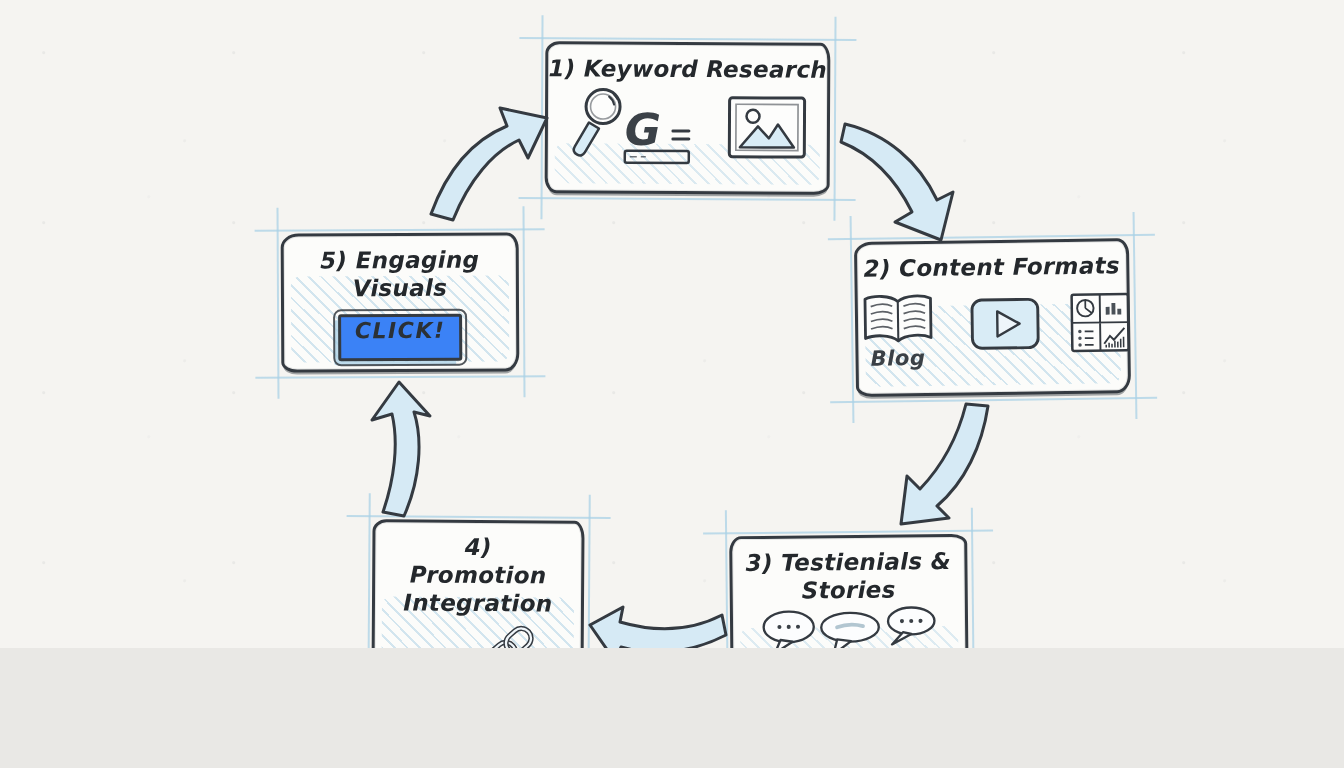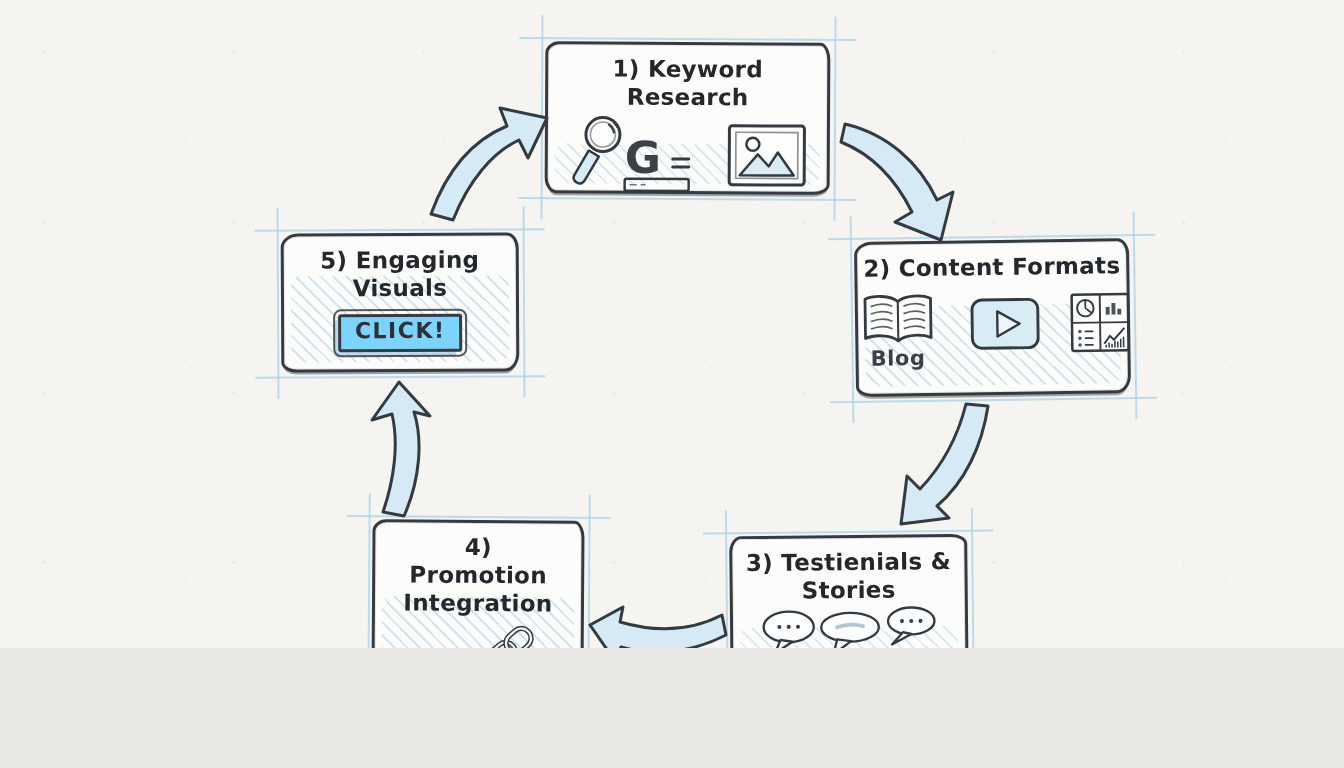--- a/index.html
+++ b/index.html
@@ -10,20 +10,21 @@
   html,body{margin:0;padding:0;}
   body{font-family:"DejaVu Sans","Liberation Sans",sans-serif;background:#e9e8e5;}
   .canvas{
     position:relative;width:1344px;height:648px;overflow:hidden;
     background-color:var(--paper);
     background-image:
       radial-gradient(circle at 23% 31%, rgba(120,130,140,.10) 1px, transparent 2px),
       radial-gradient(circle at 71% 64%, rgba(120,130,140,.07) 1px, transparent 2px),
       radial-gradient(circle at 48% 82%, rgba(150,160,170,.06) 1px, transparent 2px);
     background-size:190px 170px, 260px 220px, 310px 240px;
+    font-style:italic;
   }
   
   .step{position:absolute;}
   .box{
     position:relative;width:100%;height:100%;
     background:#fcfcfa;
     border:3px solid var(--ink);
     box-shadow:0 4px 0 -2px rgba(58,64,70,.45), inset 0 0 0 1px rgba(58,64,70,.12);
     display:flex;flex-direction:column;align-items:center;
     z-index:1;
@@ -43,23 +44,23 @@
     position:relative;z-index:2;margin-top:10px;text-align:center;
     font-weight:bold;font-size:23px;line-height:1.22;color:var(--text);
     letter-spacing:.3px;
   }
   .icon-row{position:relative;z-index:2;display:flex;align-items:flex-start;justify-content:center;}
   svg{display:block;}
   .caption{font-weight:bold;font-size:21px;color:#3a4046;text-align:center;margin-top:-2px;letter-spacing:.5px;}
   
   .click-btn{
     position:relative;z-index:2;margin-top:12px;
-    display:inline-block;padding:1px 14px 6px;
+    display:inline-block;padding:1px 14px 15px;
     font-weight:bold;font-size:22px;letter-spacing:1.5px;color:#2b3136;
-    background:#7dd3fc;border:3px solid #353b41;border-radius:3px;
+    background:#3b82f6;border:3px solid #353b41;border-radius:3px;
     outline:2px solid rgba(53,59,65,.85);outline-offset:3px;
     box-shadow:-5px 5px 0 -1px rgba(170,208,230,.75);
   }
   
   .flow-arrow{position:absolute;z-index:3;}
   .flow-arrow path{fill:var(--arrow-fill);stroke:var(--ink);stroke-width:3;stroke-linejoin:round;}
 </style>
 </head>
 <body>
 

